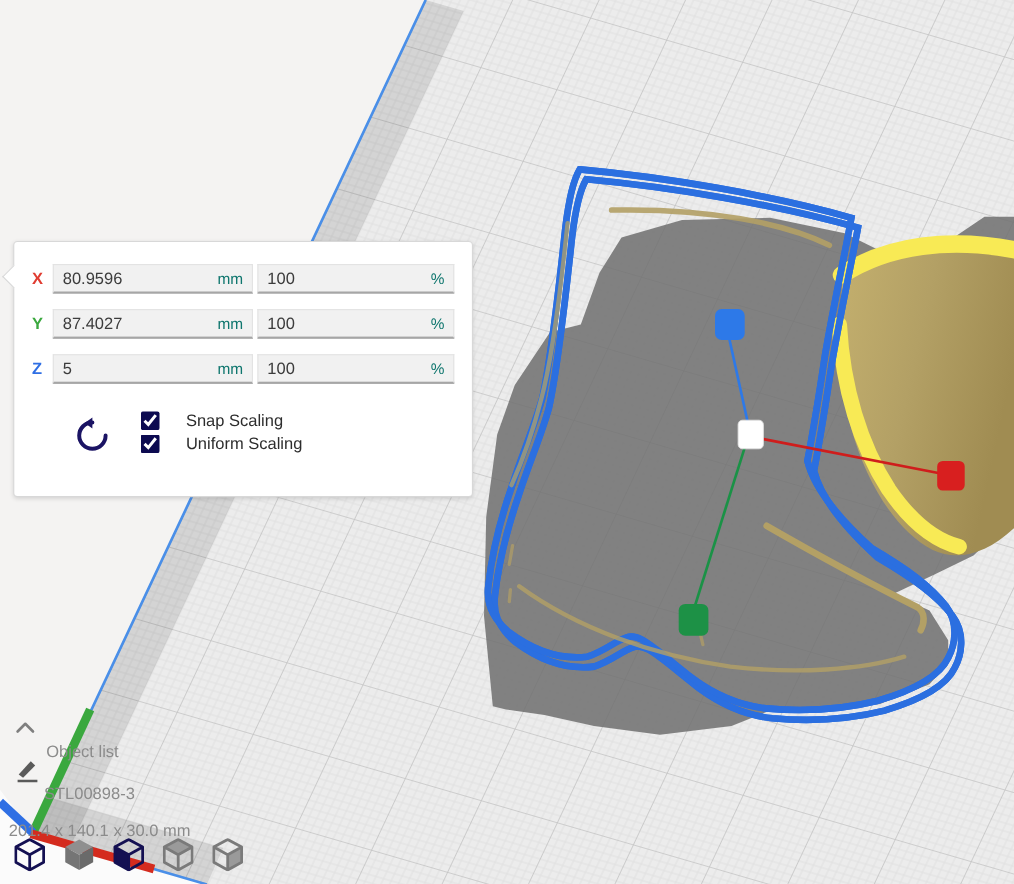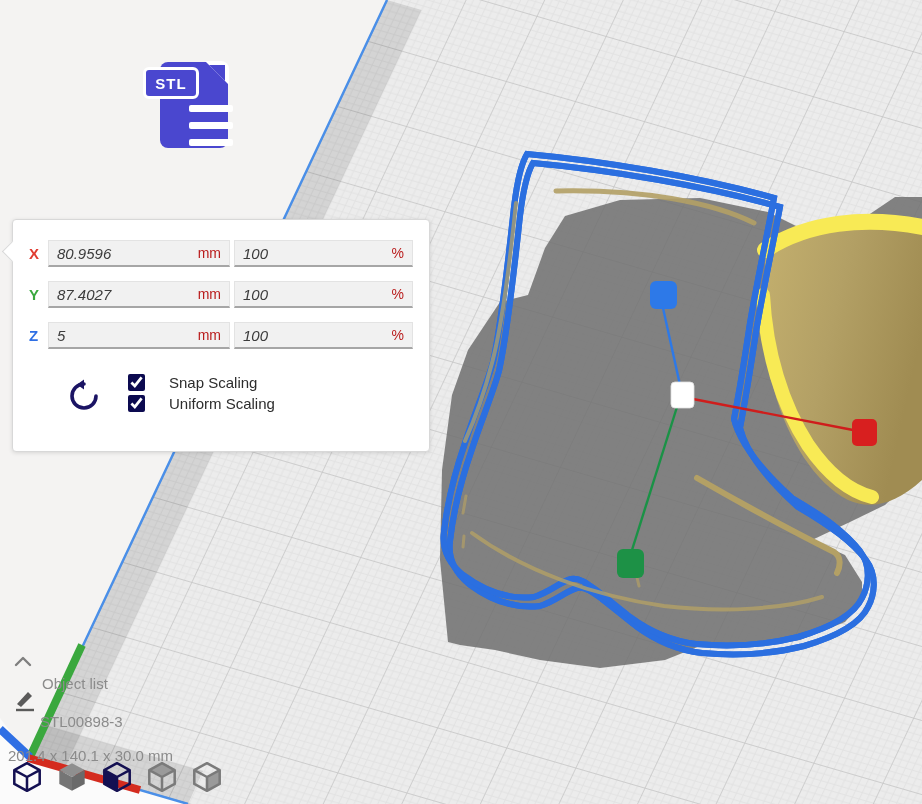--- a/index.html
+++ b/index.html
@@ -48,23 +48,23 @@
   }
   .axis-row{position:absolute;left:0;width:100%;height:27px;display:flex;align-items:center;}
   .axis-label{position:absolute;left:16px;width:18px;font-size:15px;font-weight:bold;text-align:left;}
   .field{
     position:absolute;height:27px;background:var(--fieldBg,#f1f1f1);
     border:1px solid #e3e3e3;border-bottom:2px solid var(--fieldBorder,#a6a6a6);
     display:flex;align-items:center;box-sizing:border-box;padding:0 8px;
   }
   .field input{
     flex:1;min-width:0;border:none;background:transparent;outline:none;
-    font-family:"Liberation Sans",sans-serif;font-size:15px;color:var(--textDark,#3c3c3c);padding:0;font-style:italic;
-  }
-  .field .suffix{font-size:14px;color:#b91c1c;margin-left:6px;}
+    font-family:"Liberation Sans",sans-serif;font-size:15px;color:var(--textDark,#3c3c3c);padding:0;
+  }
+  .field .suffix{font-size:14px;color:#0f766e;margin-left:6px;}
   .field.mm{left:35px;width:182px;}
   .field.pct{left:221px;width:179px;gap:19px;}
   .check-row{position:absolute;left:115px;height:20px;display:flex;align-items:center;gap:24px;}
   .check-row input{width:17px;height:17px;margin:0;accent-color:#0c0a50;}
   .check-row label{font-size:15px;color:#2d2d2d;}
   .reset-btn{
     position:absolute;left:52px;top:158px;width:38px;height:38px;border:none;background:transparent;
     cursor:pointer;padding:0;
   }
 
@@ -154,30 +154,20 @@
       <path d="M663,308 L680,385" stroke="var(--handleBlue,#2d79e8)" stroke-width="2.4"></path>
       <path d="M693,399 L853,430" stroke="#cf1d1c" stroke-width="2.4"></path>
       <path d="M677,407 L632,550" stroke="#1a9246" stroke-width="2.4"></path>
       <rect x="650" y="281" width="27" height="28" rx="6" fill="var(--handleBlue,#2d79e8)"></rect>
       <rect x="852" y="419" width="25" height="27" rx="5" fill="var(--handleRed,#d81f1f)"></rect>
       <rect x="617" y="549" width="27" height="29" rx="6" fill="var(--handleGreen,#1d9146)"></rect>
       <rect x="671" y="382" width="23" height="26" rx="4" fill="var(--handleWhite,#ffffff)" stroke="#e0e0e0" stroke-width="0.8"></rect>
     </g>
   </svg>
 
-  <div class="stl-icon">
-    <div class="stl-doc">
-      <div class="stl-fold"></div>
-      <div class="stl-fold-inner"></div>
-      <div class="stl-bar" style="top:43px"></div>
-      <div class="stl-bar" style="top:60px"></div>
-      <div class="stl-bar" style="top:77px"></div>
-    </div>
-    <div class="stl-badge">STL</div>
-  </div>
 
   <div class="scale-panel">
     <div class="panel-notch"></div>
 
     <div class="axis-row" style="top:20px">
       <span class="axis-label" style="color:#e03c31">X</span>
       <div class="field mm">
         <input type="text" value="80.9596" style="">
         <span class="suffix">mm</span>
       </div>

